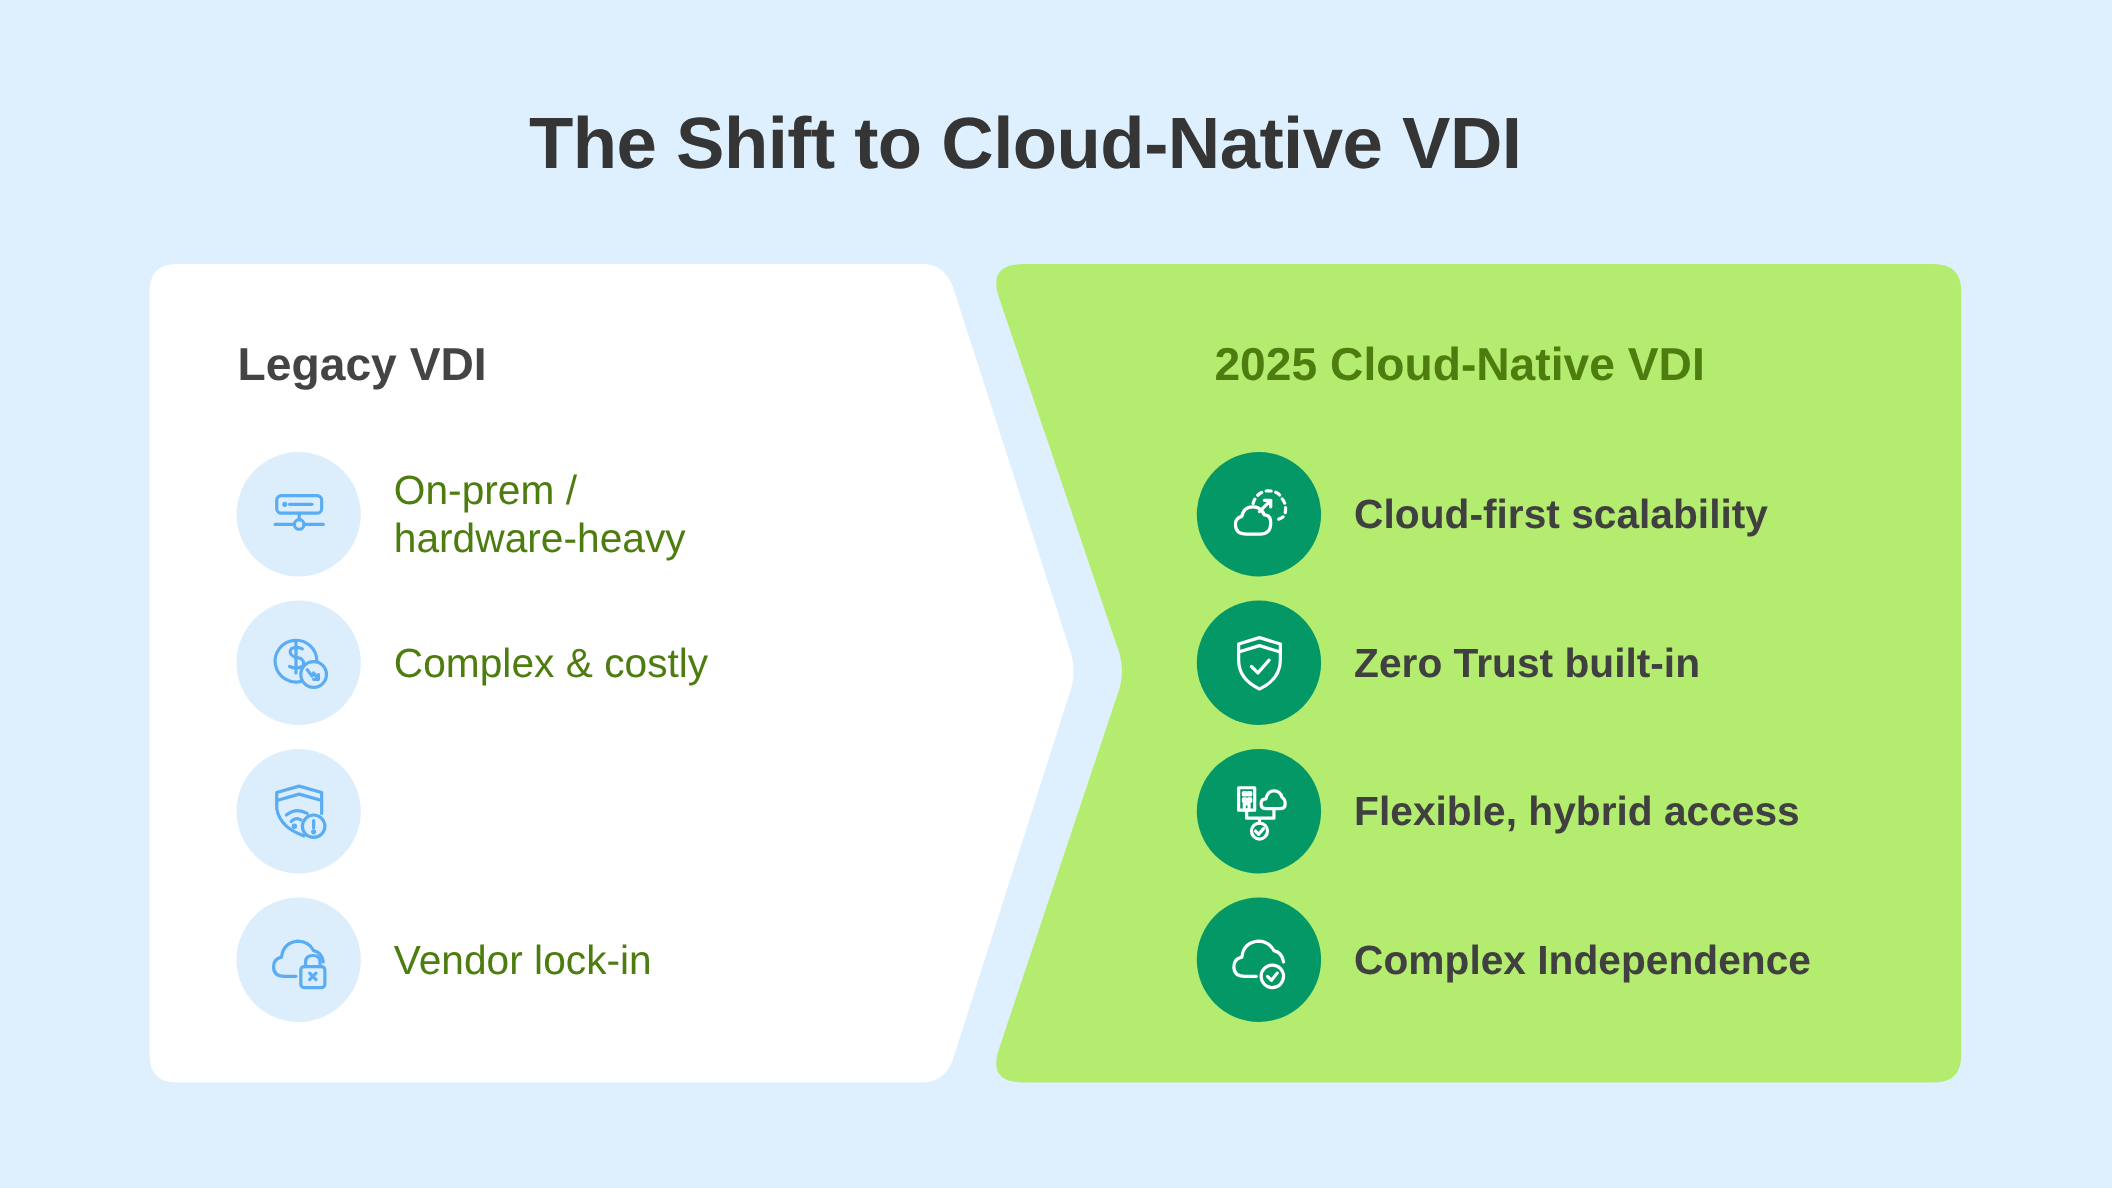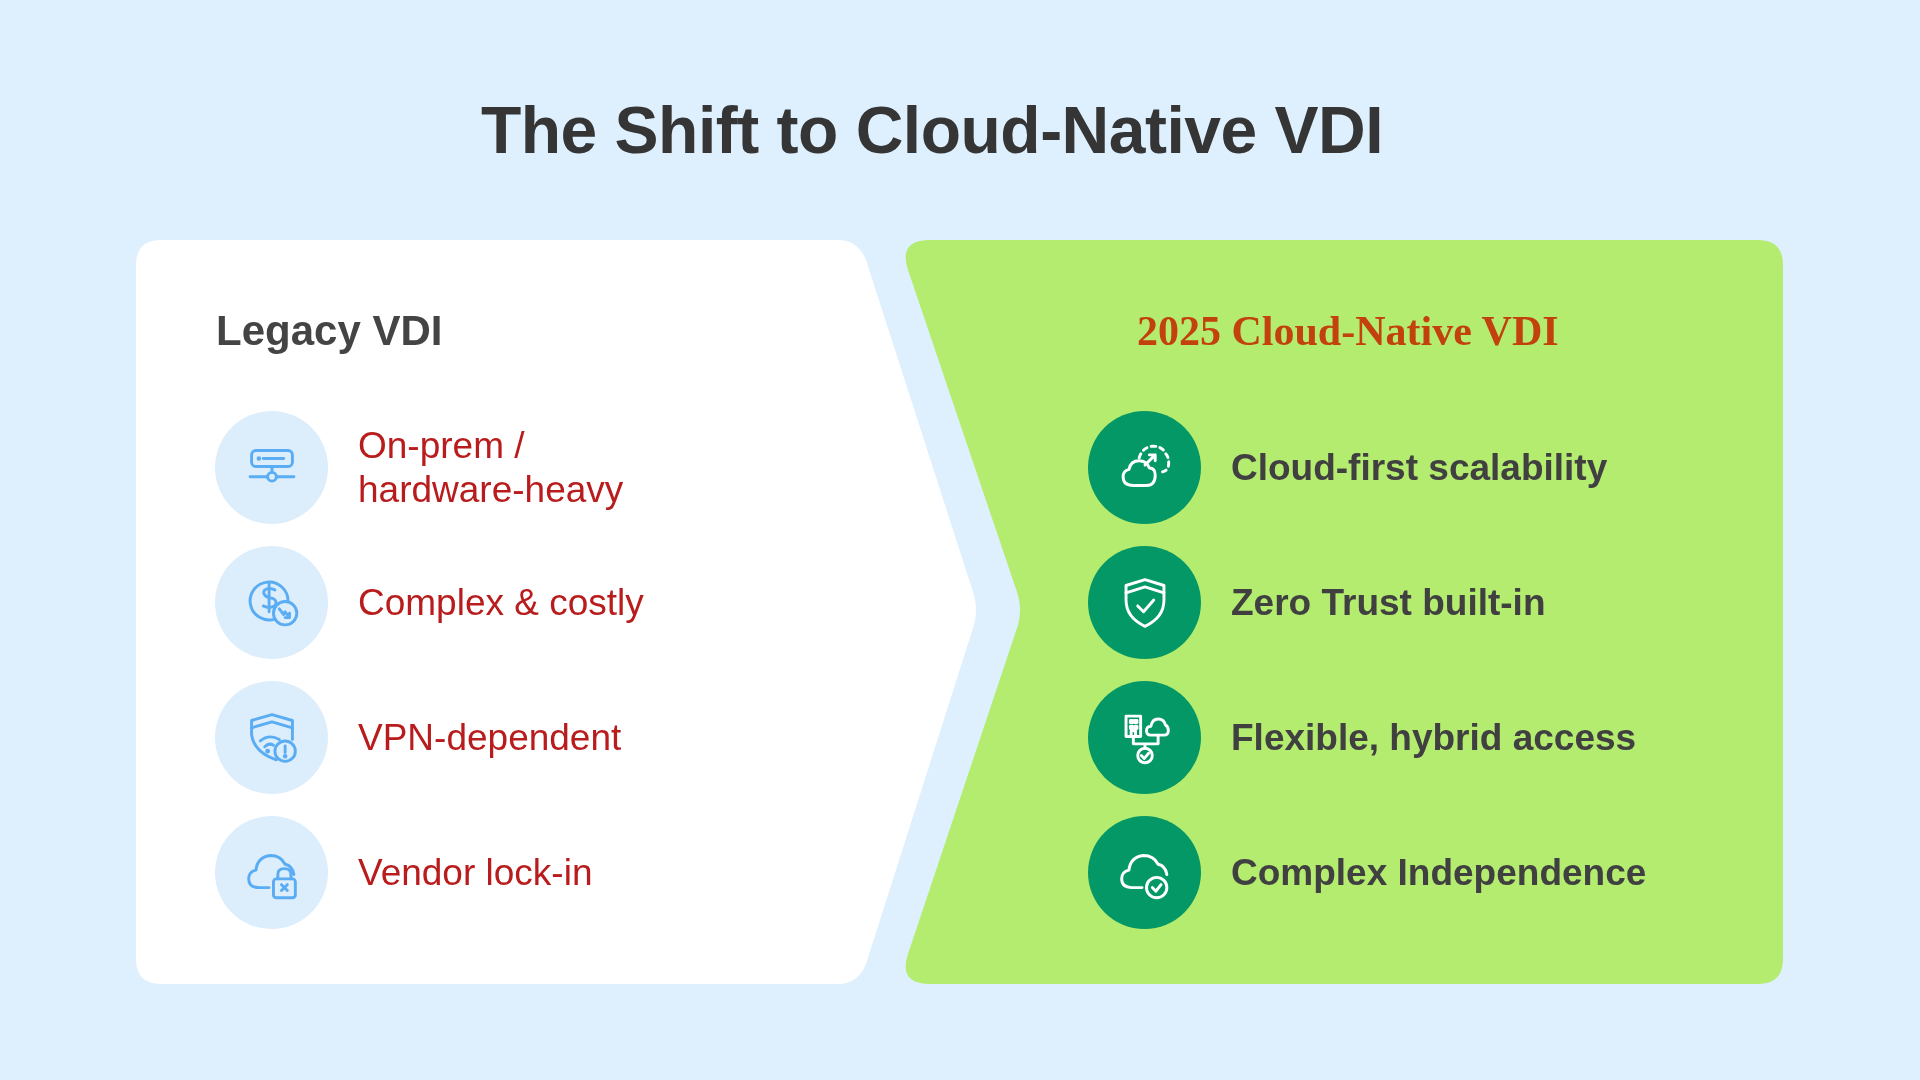--- a/index.html
+++ b/index.html
@@ -1,27 +1,27 @@
 <!DOCTYPE html>
 <html><head>
 <meta charset="utf-8">
 <style>
   html,body{margin:0;padding:0;}
   body{width:1920px;height:1080px;background:#def0fe;position:relative;overflow:hidden;font-family:"Liberation Sans","DejaVu Sans",sans-serif;}
   .title{position:absolute;left:0;top:92px;width:1864px;text-align:center;font-size:66px;font-weight:bold;color:#353535;letter-spacing:-0.5px;}
   svg.shapes{position:absolute;left:0;top:0;}
   .heading{position:absolute;font-size:42px;font-weight:bold;}
   .heading.left{left:216px;top:307px;color:#444444;}
-  .heading.right{left:1137px;top:307px;color:#c2410c;font-family:Liberation Serif, serif;}
+  .heading.right{left:1104px;top:307px;color:#4d7c0f;}
   .row{position:absolute;height:113px;display:flex;align-items:center;}
   .circle{width:113px;height:113px;border-radius:50%;display:flex;align-items:center;justify-content:center;flex:none;}
   .left .circle{background:#dcedfc;}
   .right .circle{background:#039865;}
   .label{font-size:37px;line-height:44px;margin-left:30px;}
-  .left .label{color:#b91c1c;}
+  .left .label{color:#4d7c0f;}
   .right .label{color:#404040;font-weight:bold;}
   .circle svg{width:70px;height:70px;}
 </style>
 </head>
 <body>
 
 <svg class="shapes" width="1920" height="1080">
   <path fill="#ffffff" d="M161,240 L838,240 Q858,240 866,260 L974,595 Q978,610 974,625 L866,964 Q858,984 838,984 L161,984 Q136,984 136,959 L136,265 Q136,240 161,240 Z"></path>
   <path fill="#b4ec70" d="M930,240 L1758,240 Q1783,240 1783,265 L1783,959 Q1783,984 1758,984 L930,984 Q898,984 908,954 L1018,625 Q1022,610 1018,595 L908,270 Q898,240 930,240 Z"></path>
 </svg>
@@ -69,21 +69,20 @@
         <path d="M27,39 Q12,34 10,22 L10,12 L24,8 L38,12 L38,25"></path>
         <path d="M10,17 L24,13 L38,17"></path>
         <path d="M16,26 Q22,21 29,25"></path>
           <path d="M19,30 Q22,27 25,29"></path>
           <circle cx="21" cy="33" r="0.7" fill="#5aacf3"></circle>
         <circle cx="33" cy="33" r="7"></circle>
         <line x1="33" y1="29.5" x2="33" y2="34"></line>
           <circle cx="33" cy="36.5" r="0.6" fill="#5aacf3"></circle>
       </svg>
     </div>
-    <div class="label">VPN-dependent</div>
   </div>
 
   <div class="row" style="left:215px;top:816px;">
     <div class="circle">
       <svg viewBox="0 0 48 48" fill="none" stroke="#5aacf3" stroke-width="2" stroke-linecap="round" stroke-linejoin="round">
         <path d="M22,34 L15,34 Q8,34 8,28 Q8,23 13,22 Q14,13 23,12 Q30,12 33,18 Q38,19 39,25"></path>
         <rect x="25" y="28" width="15" height="13" rx="2"></rect>
         <path d="M28,28 L28,25 Q28,21 32.5,21 Q37,21 37,25 L37,28"></path>
         <path d="M30.5,32 L34.5,36 M34.5,32 L30.5,36"></path>
       </svg>

